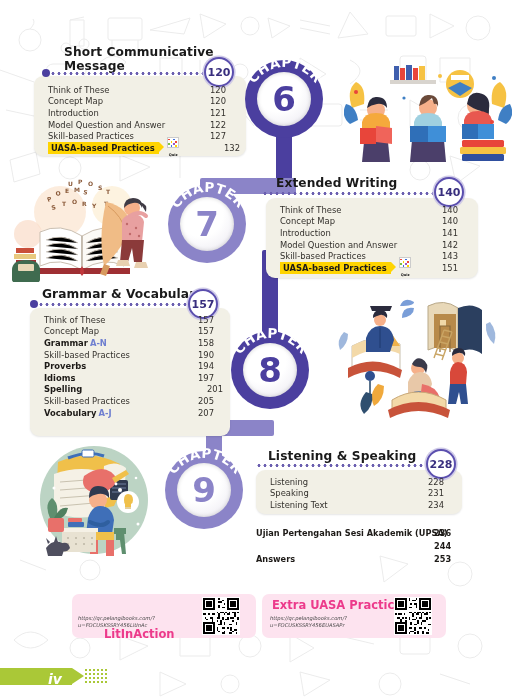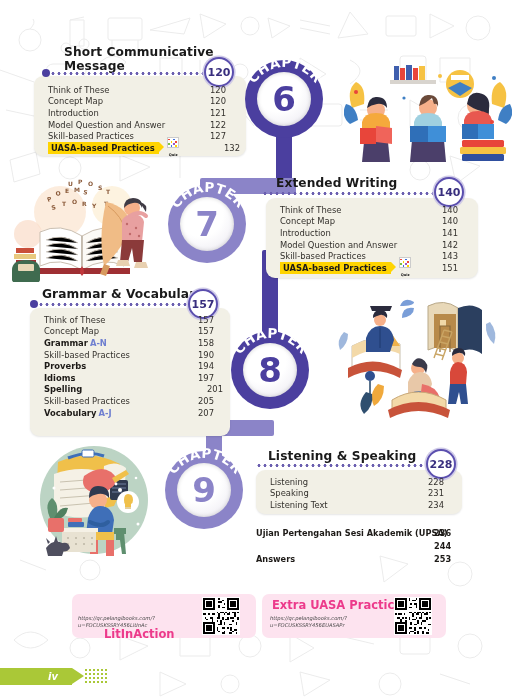--- a/index.html
+++ b/index.html
@@ -204,21 +204,21 @@
   .footer-dots {
     position: absolute;
     left: 84px; top: 668px;
     width: 24px; height: 17px;
     background-image: radial-gradient(circle, #aac837 .9px, rgba(0,0,0,0) 1.1px);
     background-size: 4px 4px;
   }
   .footer-num {
     position: absolute;
     left: 48px; top: 671px;
-    font-size: 10px; font-weight: bold; color: #ffffff;
+    font-size: 14px; font-weight: bold; color: #ffffff;
     font-style: italic;
   }
 </style>
 </head>
 <body>
 
 <div id="page">
 
   <svg class="doodle-bg" viewBox="0 0 512 700">
     <g stroke="#d8d8d8" stroke-width="1" fill="none">

